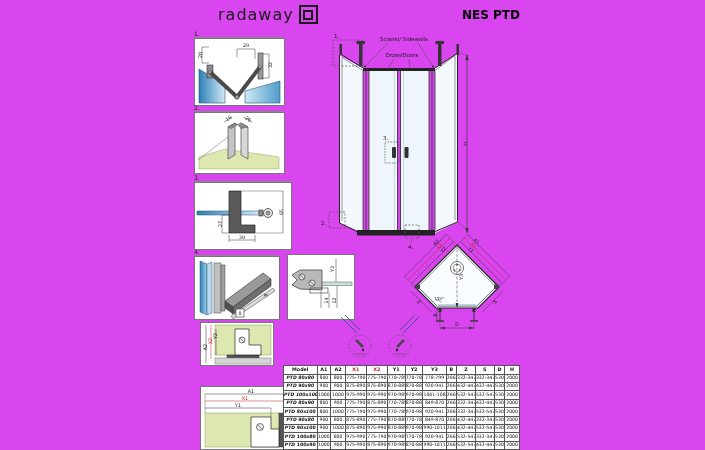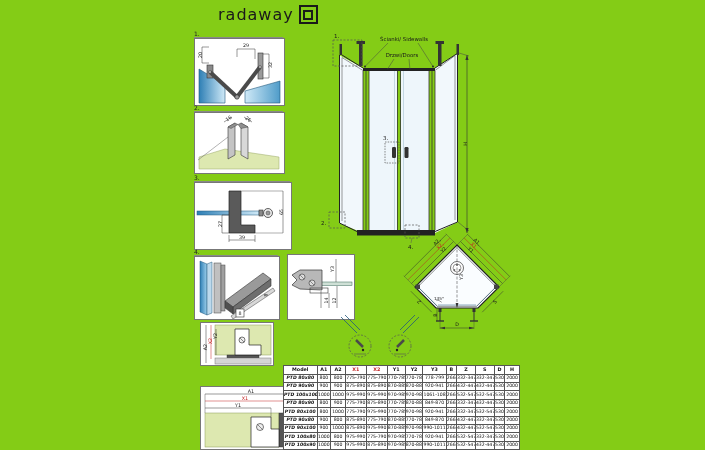--- a/index.html
+++ b/index.html
@@ -1,16 +1,16 @@
 <!DOCTYPE html>
 <html><head>
 <meta charset="utf-8">
 <style>
   html,body{margin:0;padding:0;background:#fff;}
-  .stage{position:relative;width:705px;height:450px;background:#84cc16;overflow:hidden;
+  .stage{position:relative;width:705px;height:450px;background:#d946ef;overflow:hidden;
          font-family:"DejaVu Sans","Liberation Sans",sans-serif;color:#111;}
   
   .brand{position:absolute;left:218px;top:5px;display:flex;align-items:center;gap:5px;}
   .brand-text{font-size:16px;letter-spacing:1px;color:#1a1a1a;}
   .brand-icon{width:15px;height:15px;border:2.5px solid #1a1a1a;display:flex;align-items:center;justify-content:center;}
   .brand-icon-inner{width:6px;height:6px;border:2px solid #1a1a1a;}
   .doc-title{position:absolute;left:420px;top:8px;width:100px;text-align:right;font-size:12px;font-weight:bold;color:#000;}
   
   .numlabel{position:absolute;font-size:6px;color:#222;border-bottom:1px solid #888;line-height:7px;}
   .dbox{position:absolute;border:1px solid #777;background:#fff;}
@@ -34,20 +34,21 @@
 <body>
 
 <div class="stage">
 
   <div class="brand">
     <span class="brand-text">radaway</span>
     <span class="brand-icon">
         <span class="brand-icon-inner"></span>
       </span>
   </div>
+  <div class="doc-title">NES PTD</div>
 
   <div class="numlabel" style="left:194px;top:30px;width:89px;">1.</div>
   <div class="dbox" style="left:194px;top:38px;width:89px;height:66px;">
     <svg width="89" height="66" viewBox="0 0 89 66">
       <defs>
         <linearGradient id="g1a" x1="0" y1="0" x2="1" y2="0">
           <stop offset="0" stop-color="#2e7fb5"></stop>
             <stop offset="1" stop-color="#cfe9f7"></stop>
         </linearGradient>
         <linearGradient id="g1b" x1="0" y1="0" x2="1" y2="0">

